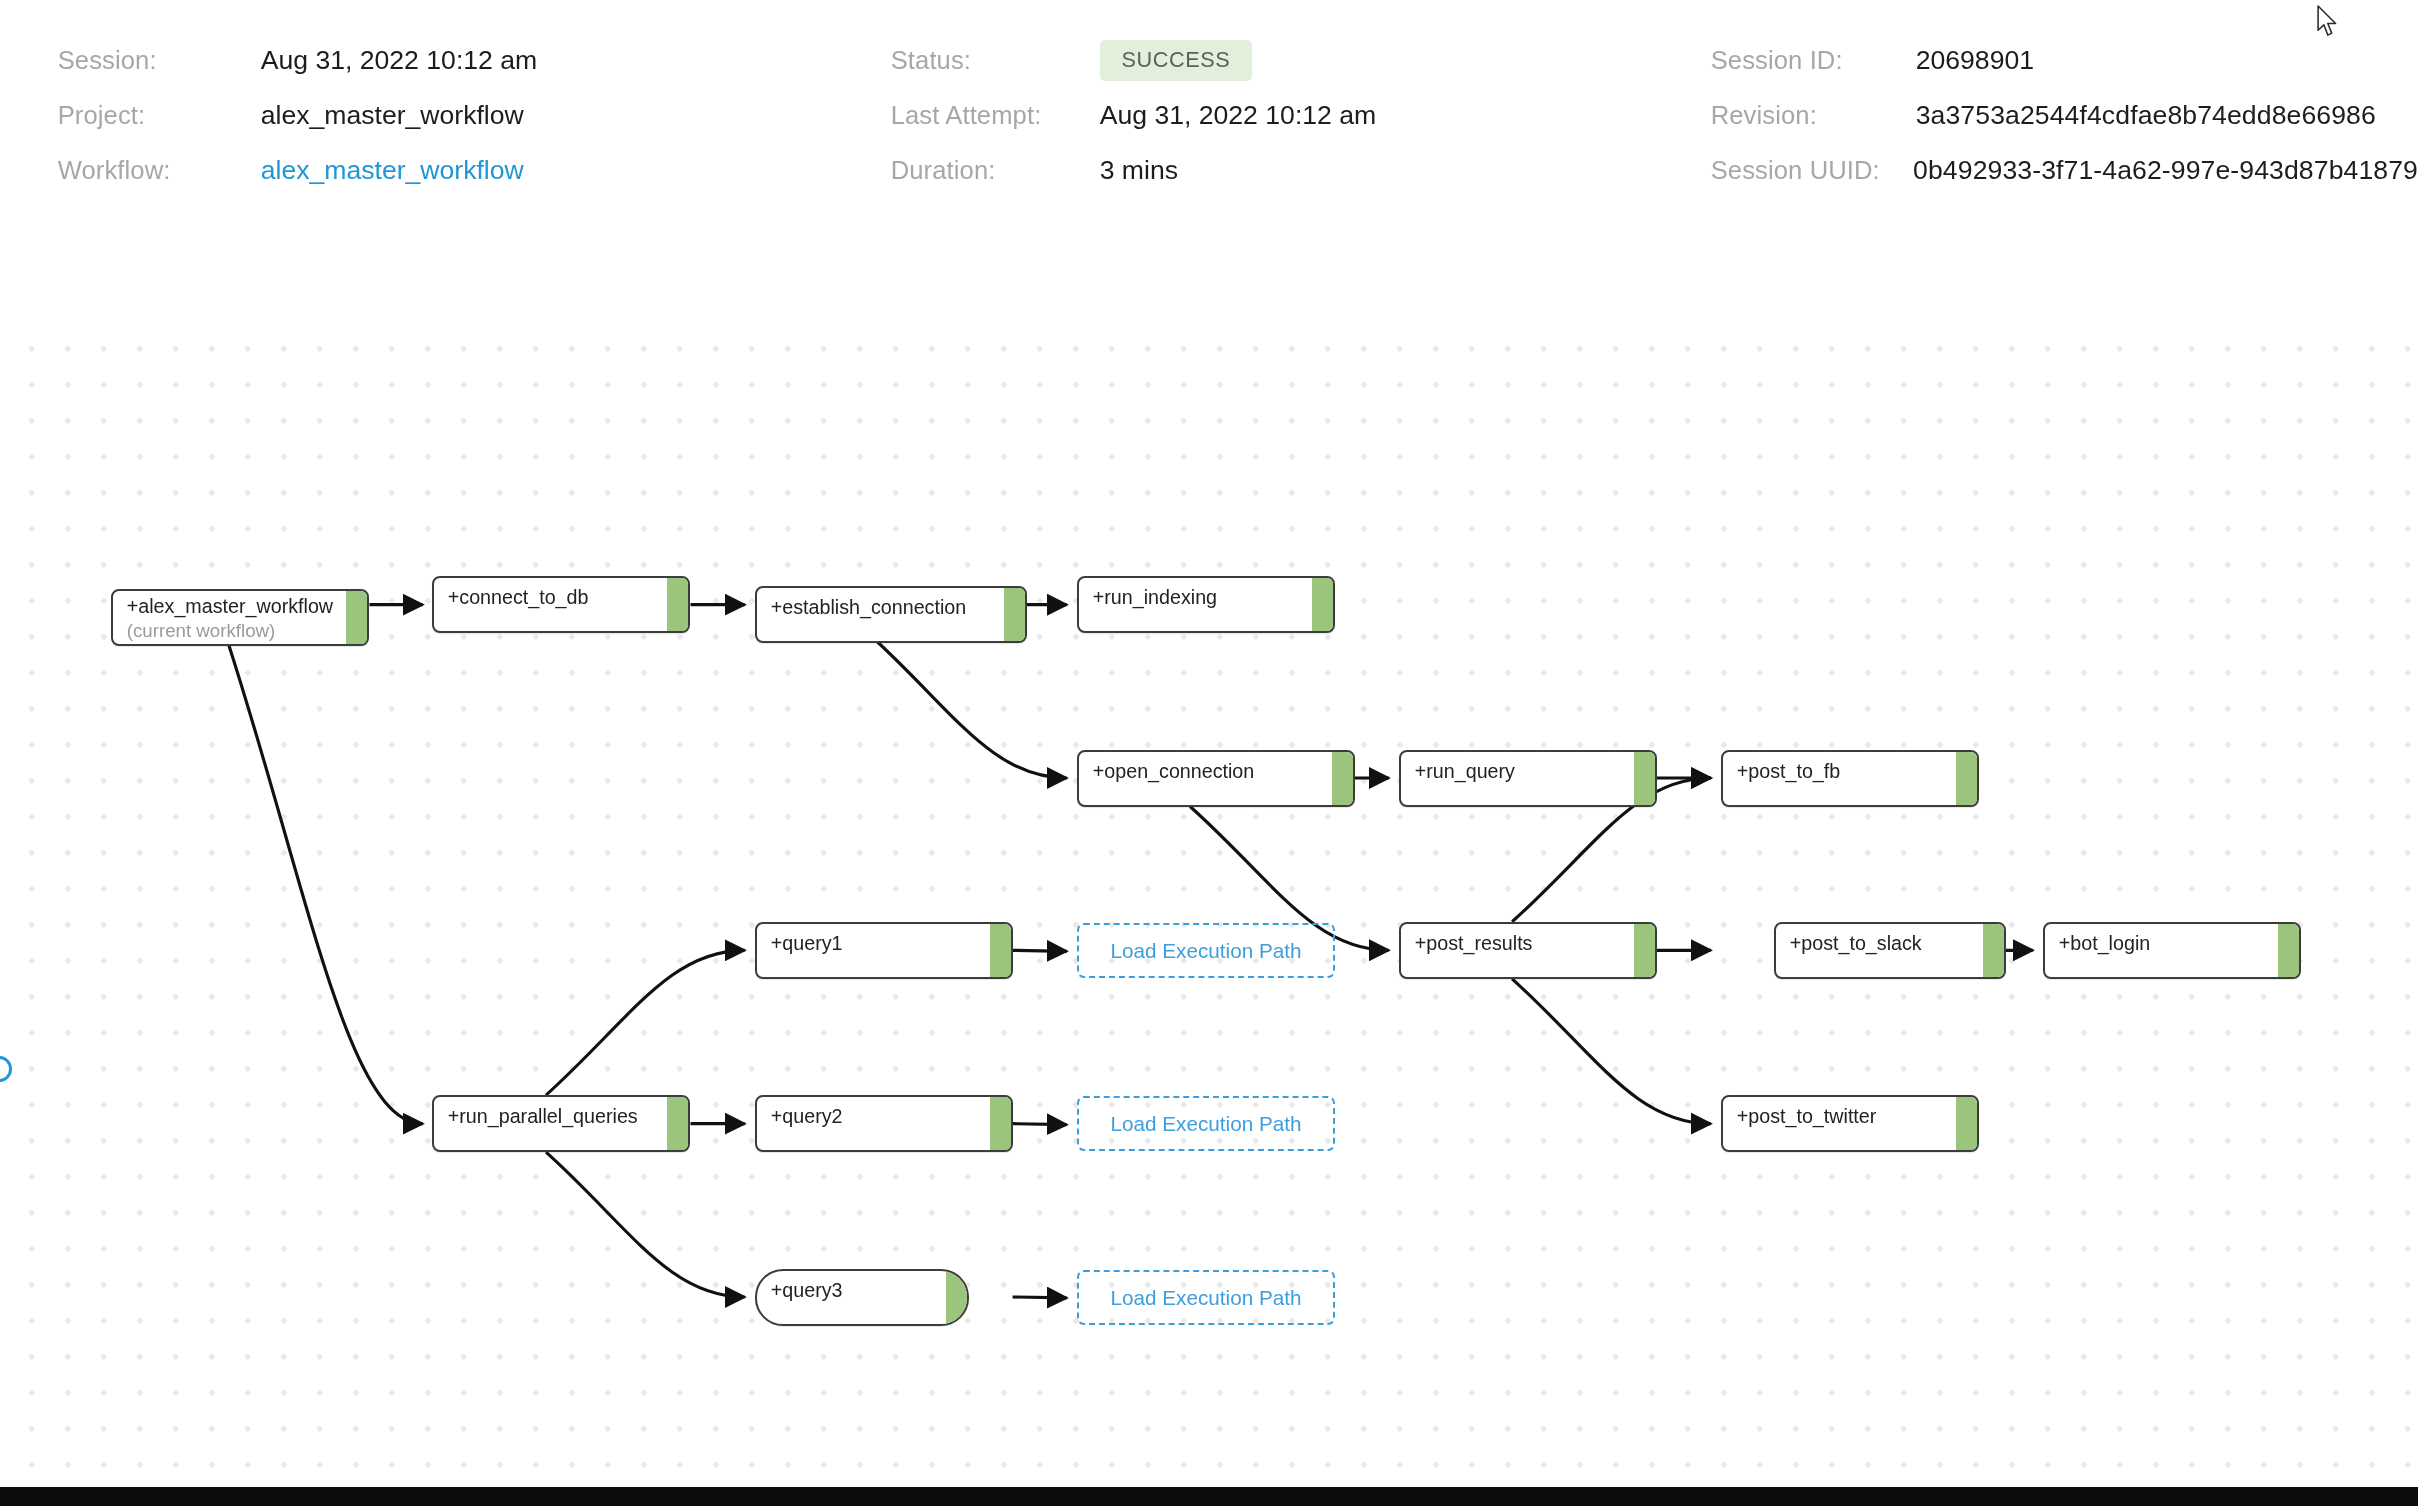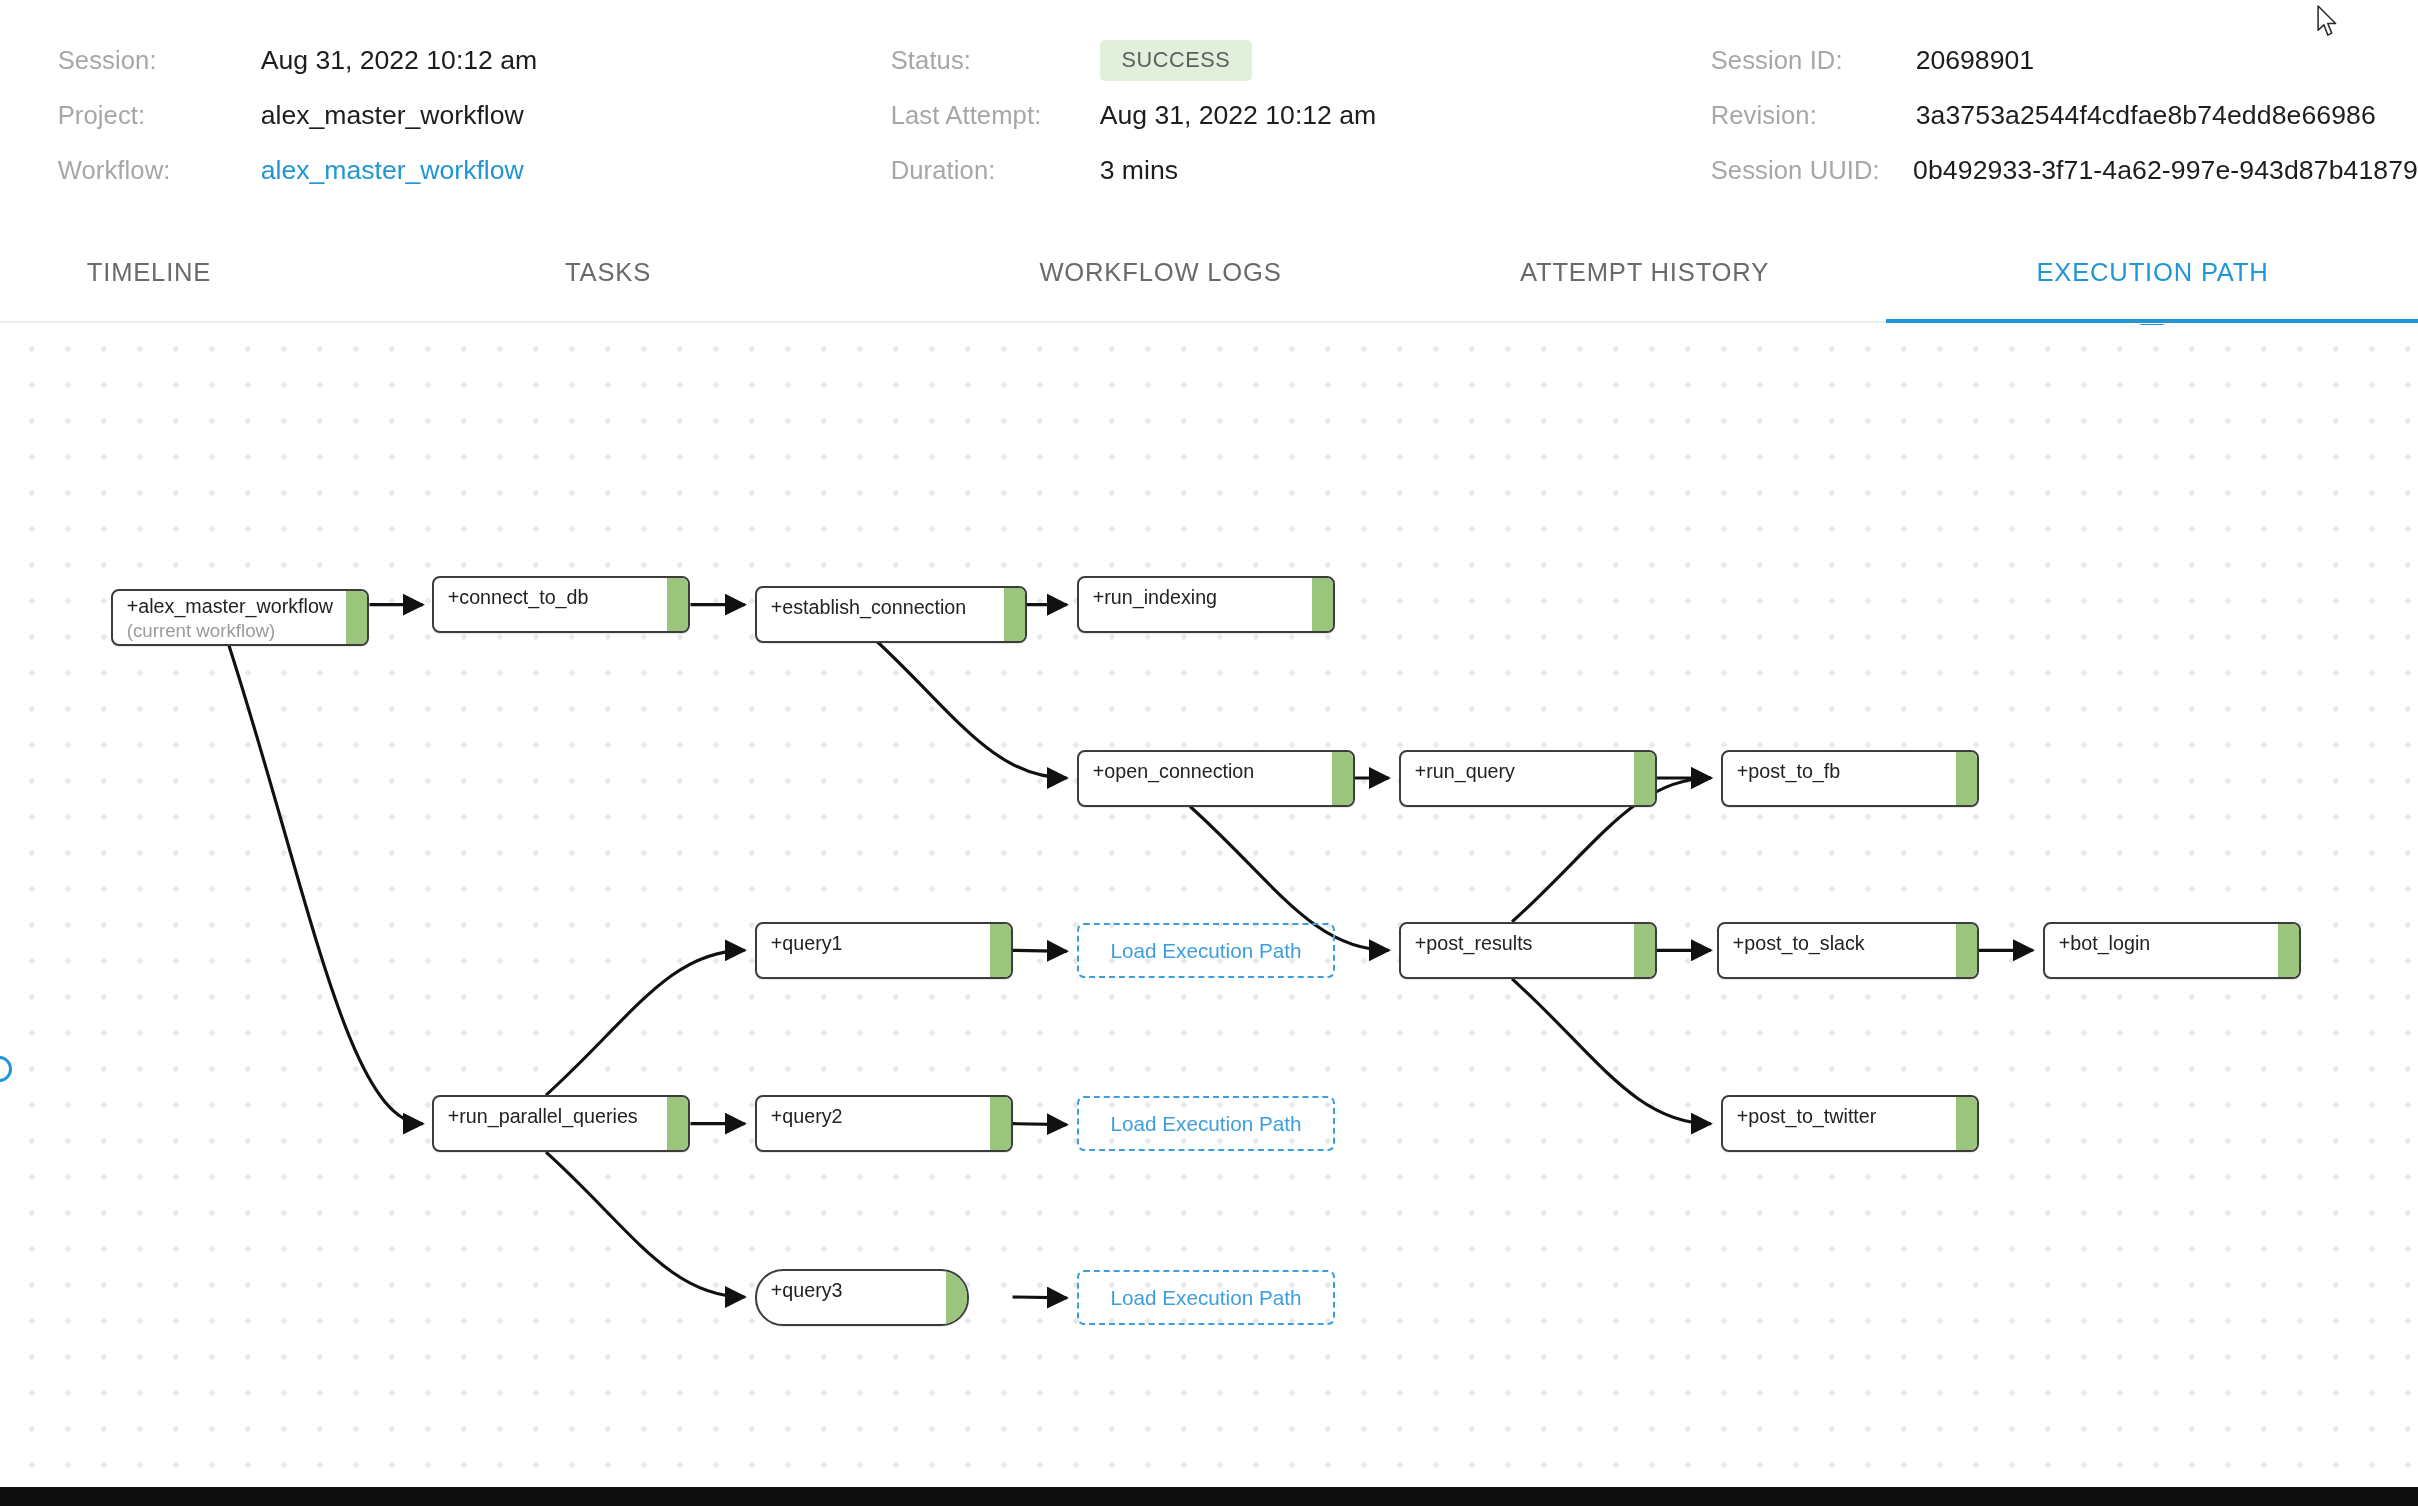--- a/index.html
+++ b/index.html
@@ -265,42 +265,20 @@
         </div>
         <div class="meta-row">
           <div class="meta-label">Session UUID:</div>
           <div class="meta-value mono-ish">0b492933-3f71-4a62-997e-943d87b41879</div>
         </div>
       </div>
 
     </div>
   </div>
 
-  <div class="tabs">
-    <div class="tab">
-      <span>TIMELINE</span>
-
-    </div>
-    <div class="tab">
-      <span>TASKS</span>
-
-    </div>
-    <div class="tab">
-      <span>WORKFLOW LOGS</span>
-
-    </div>
-    <div class="tab">
-      <span>ATTEMPT HISTORY</span>
-
-    </div>
-    <div class="tab active">
-      <span>EXECUTION PATH</span>
-      <span class="tab-caret"></span>
-    </div>
-  </div>
 
   <div class="canvas" id="canvas">
 
     <svg id="edges" width="2418" height="1163" viewBox="0 0 2455 1181">
       <defs>
         <marker id="arrow" viewBox="0 0 10 10" refX="9" refY="5" markerWidth="7" markerHeight="7" orient="auto-start-reverse">
           <path d="M 0 0 L 10 5 L 0 10 z" fill="#111111"></path>
         </marker>
       </defs>
       <g id="edge-group" fill="none" stroke="#111111" stroke-width="3.2">
@@ -361,21 +339,21 @@
           <div class="node-label">+query1</div>
           <div class="stripe"></div>
         </div>
         <div class="node-load" style="left: 1077px; top: 598px; width: 258px;">
           <span>Load Execution Path</span>
         </div>
         <div class="node" style="left: 1399px; top: 597px; width: 258px;">
           <div class="node-label">+post_results</div>
           <div class="stripe"></div>
         </div>
-        <div class="node" style="left: 1717px; top: 597px; width: 262px;">
+        <div class="node" style="left: 1774px; top: 597px; width: 232px;">
           <div class="node-label">+post_to_slack</div>
           <div class="stripe"></div>
         </div>
         <div class="node" style="left: 2043px; top: 597px; width: 258px;">
           <div class="node-label">+bot_login</div>
           <div class="stripe"></div>
         </div>
         <div class="node" style="left: 432px; top: 770px; width: 258px;">
           <div class="node-label">+run_parallel_queries</div>
           <div class="stripe"></div>

